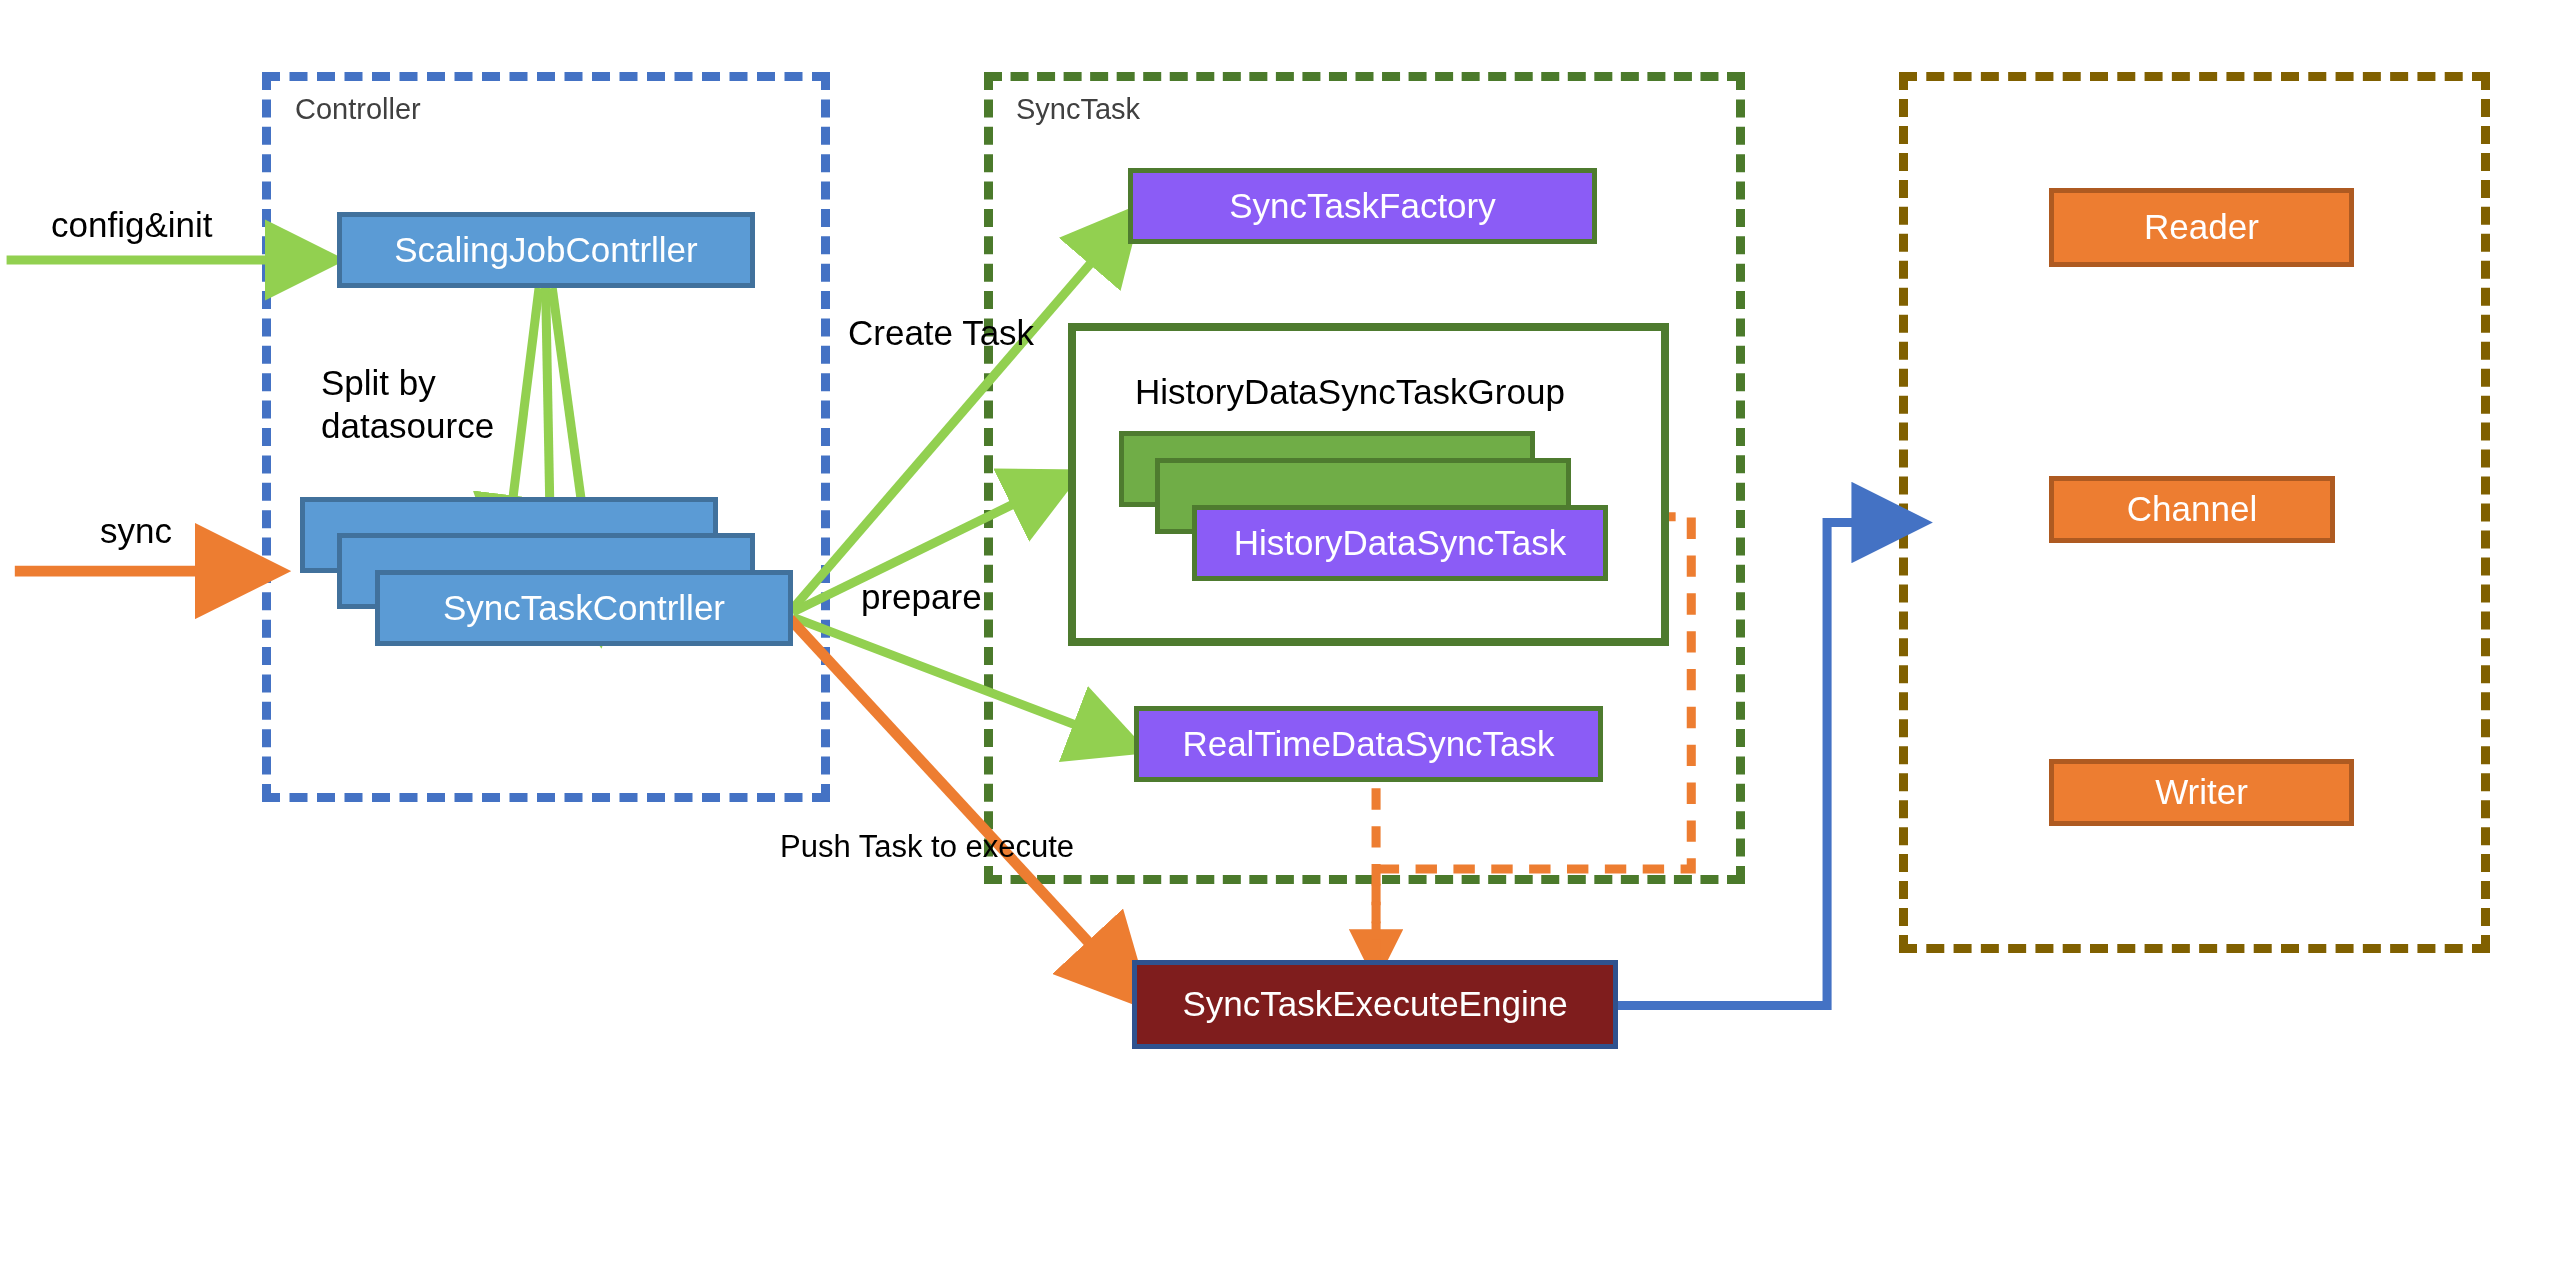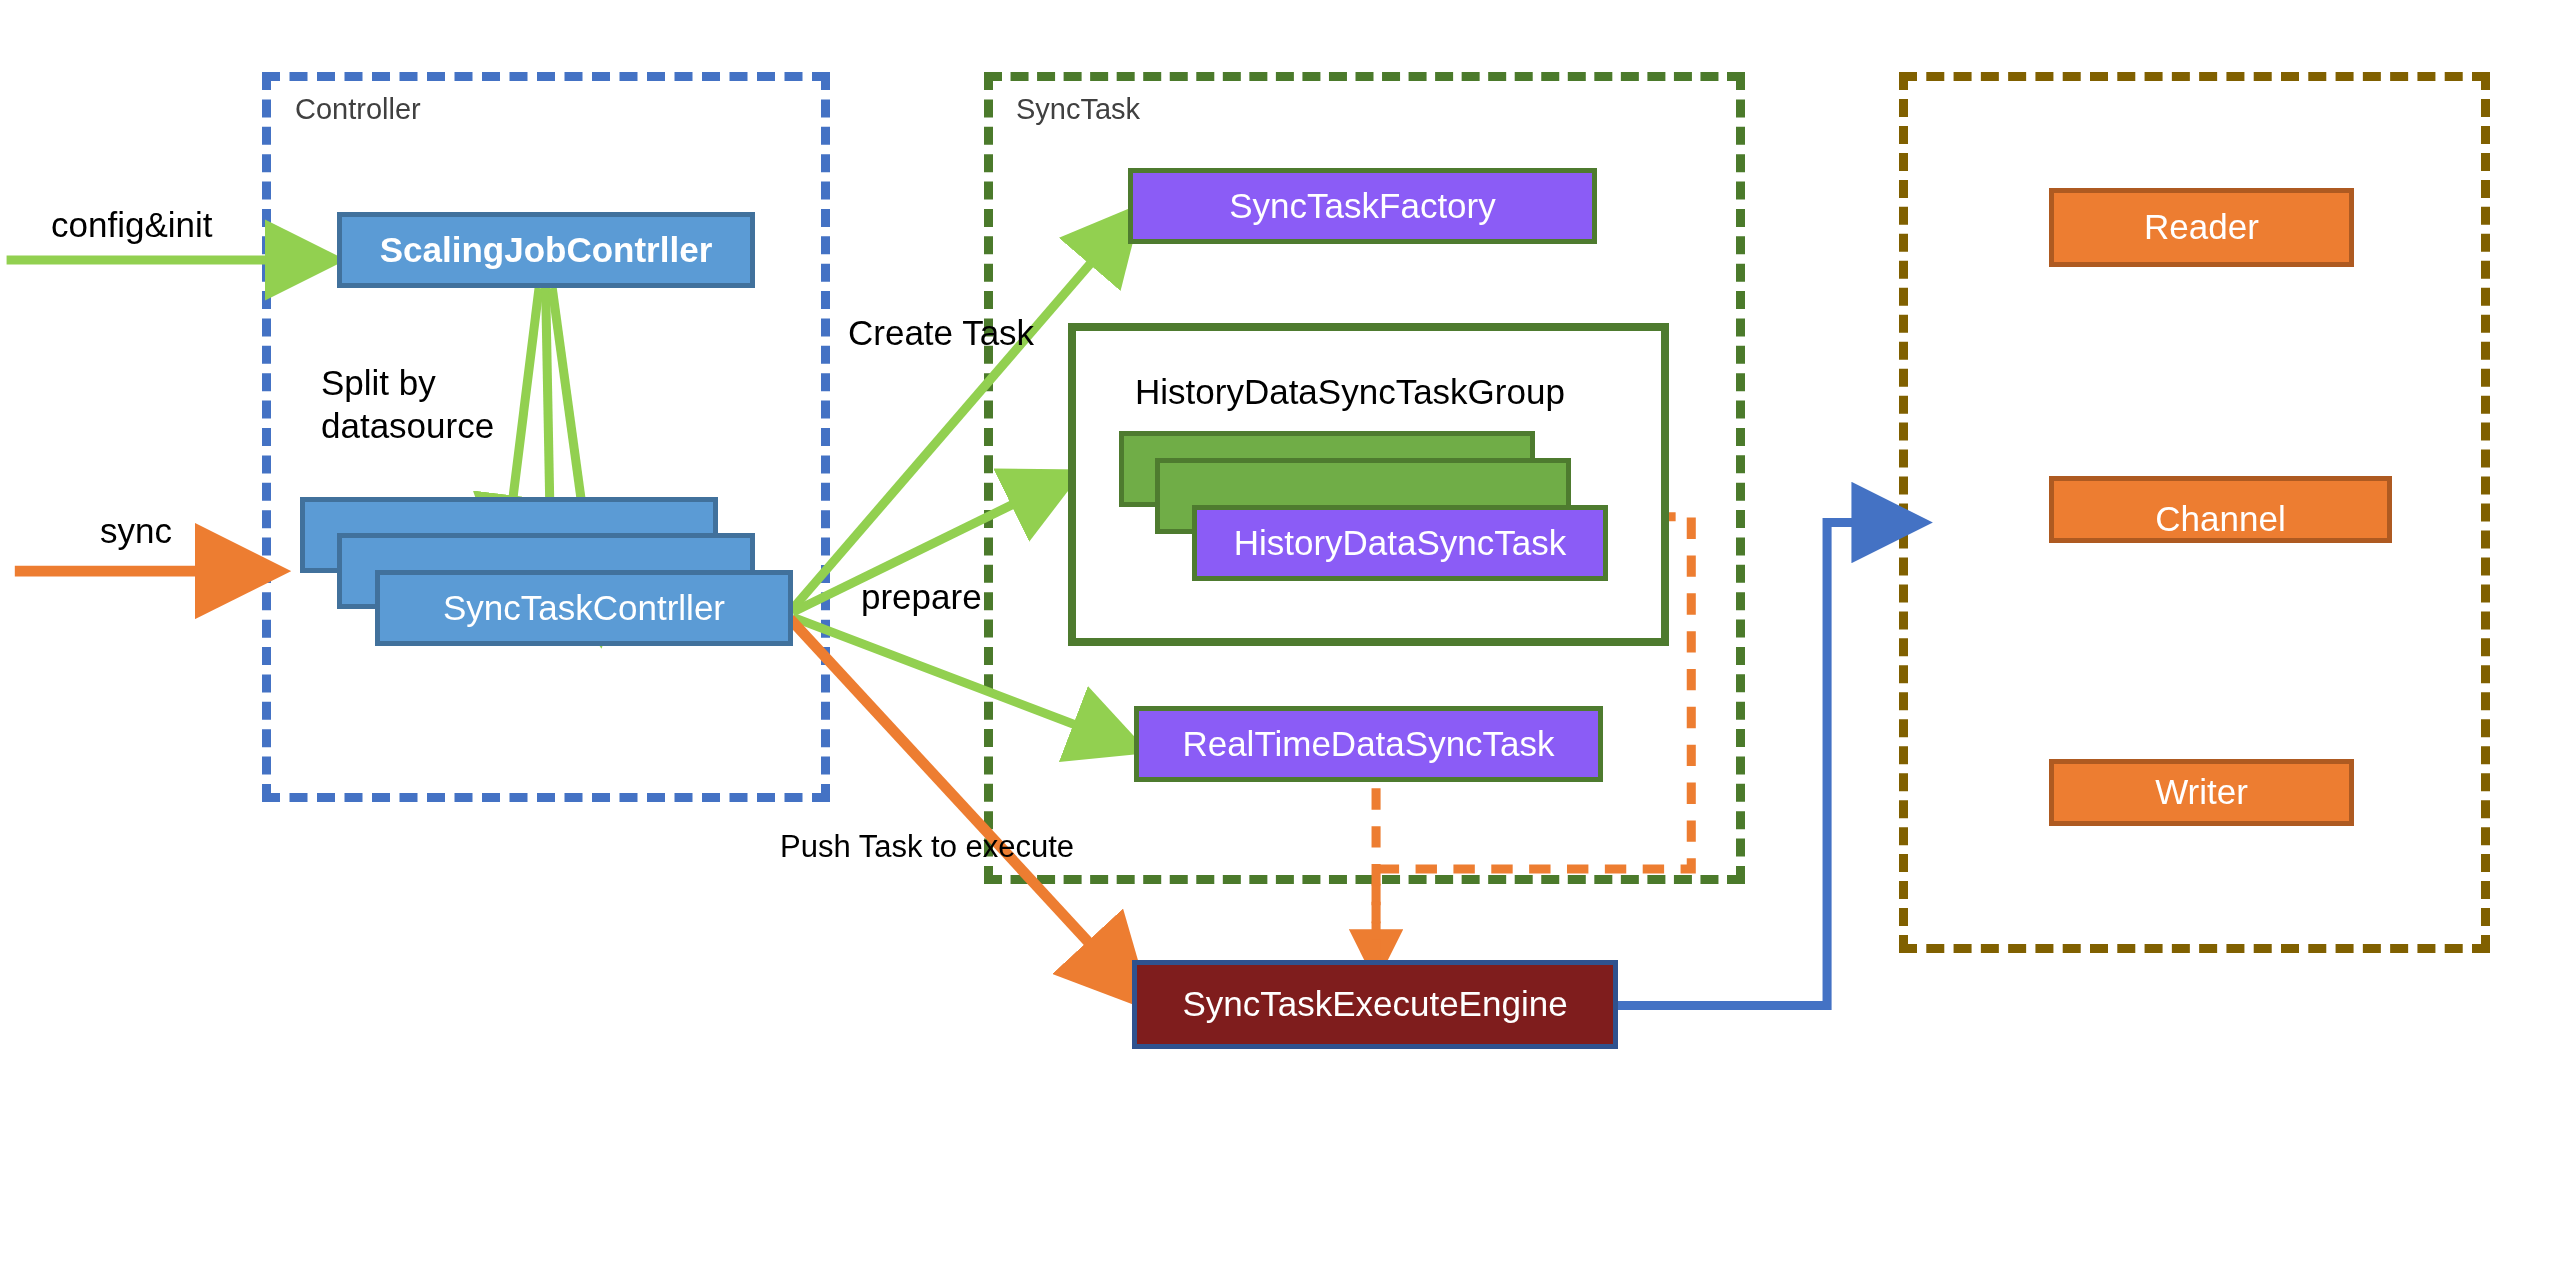--- a/index.html
+++ b/index.html
@@ -88,21 +88,21 @@
 
     <path d="M 960,752 L 1378,1205" stroke="#ED7D31" stroke-width="13" fill="none" marker-end="url(#ah-orange)"></path>
 
     <path d="M 2010,628 L 2055,628 L 2055,1056 L 1672,1056 L 1672,1180" stroke="#ED7D31" stroke-width="11" fill="none" stroke-dasharray="26 20" marker-end="url(#ah-orange-d)"></path>
 
     <path d="M 1672,958 L 1672,1180" stroke="#ED7D31" stroke-width="11" fill="none" stroke-dasharray="26 20"></path>
 
     <path d="M 1965,1222 L 2220,1222 L 2220,635 L 2320,635" stroke="#4472C4" stroke-width="11" fill="none" marker-end="url(#ah-blue)"></path>
   </svg>
 
-  <div class="node blue" style="left:337px;top:212px;width:418px;height:76px;font-weight:bold;">
+  <div class="node blue" style="left:337px;top:212px;width:418px;height:76px;">
     <span>ScalingJobContrller</span>
   </div>
 
   <div class="lbl" style="left:321px;top:362px;">Split by
 datasource</div>
 
   <div class="stack-bg blue" style="left:300px;top:497px;width:418px;height:76px;"></div>
   <div class="stack-bg blue" style="left:337px;top:533px;width:418px;height:76px;"></div>
   <div class="node blue" style="left:375px;top:570px;width:418px;height:76px;">
     <span>SyncTaskContrller</span>
@@ -132,21 +132,21 @@
     <span>RealTimeDataSyncTask</span>
   </div>
 
   <div class="node navy" style="left:1132px;top:960px;width:486px;height:89px;">
     <span>SyncTaskExecuteEngine</span>
   </div>
 
   <div class="node orange" style="left:2049px;top:188px;width:305px;height:79px;">
     <span>Reader</span>
   </div>
-  <div class="node orange" style="left:2049px;top:476px;width:343px;height:67px;align-items:flex-end;">
+  <div class="node orange" style="left:2049px;top:476px;width:286px;height:67px;">
     <span>Channel</span>
   </div>
   <div class="node orange" style="left:2049px;top:759px;width:305px;height:67px;">
     <span>Writer</span>
   </div>
 
 </div>
 
 
 </body></html>

